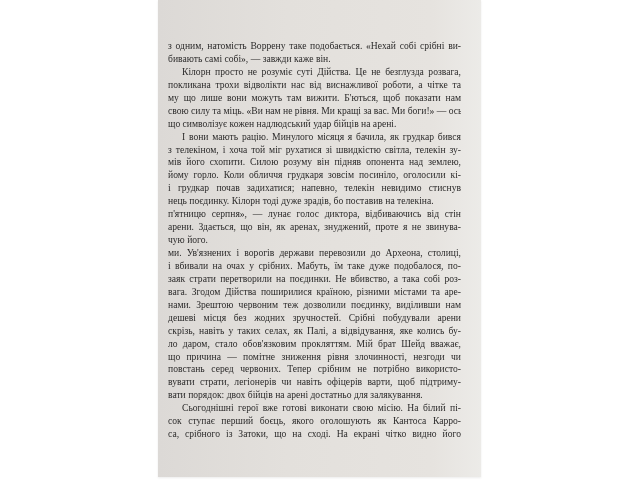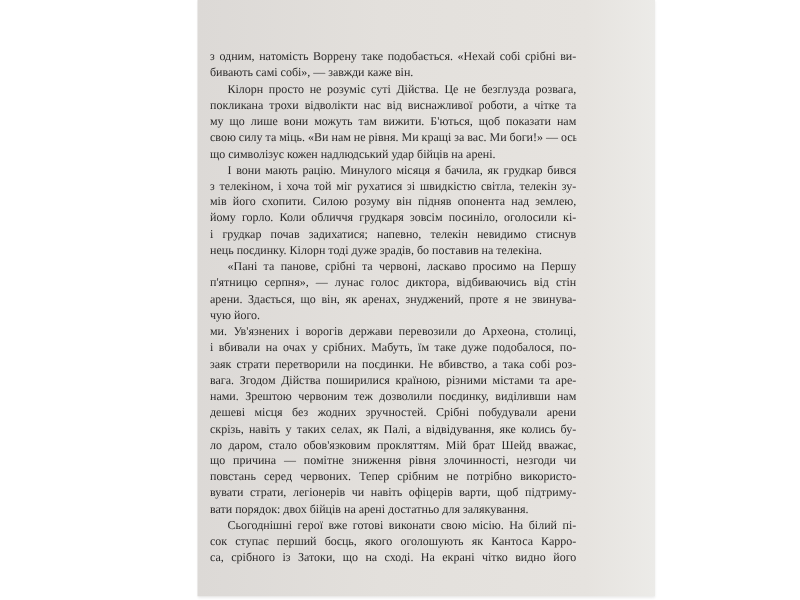--- a/index.html
+++ b/index.html
@@ -1,20 +1,20 @@
 <!DOCTYPE html>
 <html><head>
 <meta charset="utf-8">
 <style>
   html, body { margin:0; padding:0; }
   body {
     width:640px; height:480px; background:#ffffff; position:relative; overflow:hidden;
   }
   .page {
-    position:absolute; left:158px; top:0; width:366px; height:477px;
+    position:absolute; left:158px; top:0; width:323px; height:477px;
     background: linear-gradient(90deg, #dcd9d6 0%, #e3e0dc 40%, #e6e3df 85%, #ecebe8 100%);
     box-shadow: 0 1px 2px rgba(0,0,0,0.08);
   }
   .text {
     position:absolute; left:10px; top:40px; width:293px;
     font-family:"Liberation Serif", "DejaVu Serif", serif;
     font-size:9.6px; line-height:12.95px; color:#2b2a2a;
     text-align:justify;
   }
   .line { display:block; white-space:nowrap; text-align-last:justify; text-align:justify; height:12.95px; overflow:hidden; }
@@ -41,21 +41,20 @@
       <span class="line">покликана трохи відволікти нас від виснажливої роботи, а чітке та</span>
       <span class="line">му що лише вони можуть там вижити. Б'ються, щоб показати нам</span>
       <span class="line">свою силу та міць. «Ви нам не рівня. Ми кращі за вас. Ми боги!» — ось</span>
       <span class="line last">що символізує кожен надлюдський удар бійців на арені.</span>
       <span class="line indent">І вони мають рацію. Минулого місяця я бачила, як грудкар бився</span>
       <span class="line">з телекіном, і хоча той міг рухатися зі швидкістю світла, телекін зу-</span>
       <span class="line">мів його схопити. Силою розуму він підняв опонента над землею,</span>
       <span class="line">йому горло. Коли обличчя грудкаря зовсім посиніло, оголосили кі-</span>
       <span class="line">і грудкар почав задихатися; напевно, телекін невидимо стиснув</span>
       <span class="line last">нець поєдинку. Кілорн тоді дуже зрадів, бо поставив на телекіна.</span>
-      <span class="line indent">«Пані та панове, срібні та червоні, ласкаво просимо на Першу</span>
       <span class="line">п'ятницю серпня», — лунає голос диктора, відбиваючись від стін</span>
       <span class="line">арени. Здається, що він, як аренах, знуджений, проте я не звинува-</span>
       <span class="line last">чую його.</span>
       <span class="line">ми. Ув'язнених і ворогів держави перевозили до Археона, столиці,</span>
       <span class="line">і вбивали на очах у срібних. Мабуть, їм таке дуже подобалося, по-</span>
       <span class="line">заяк страти перетворили на поєдинки. Не вбивство, а така собі роз-</span>
       <span class="line">вага. Згодом Дійства поширилися країною, різними містами та аре-</span>
       <span class="line">нами. Зрештою червоним теж дозволили поєдинку, виділивши нам</span>
       <span class="line">дешеві місця без жодних зручностей. Срібні побудували арени</span>
       <span class="line">скрізь, навіть у таких селах, як Палі, а відвідування, яке колись бу-</span>

